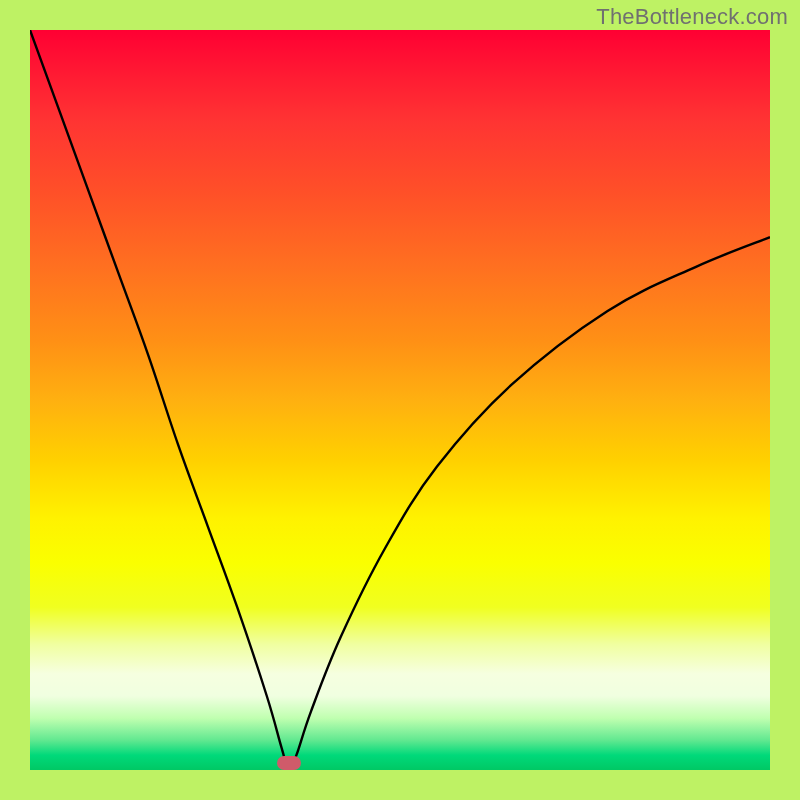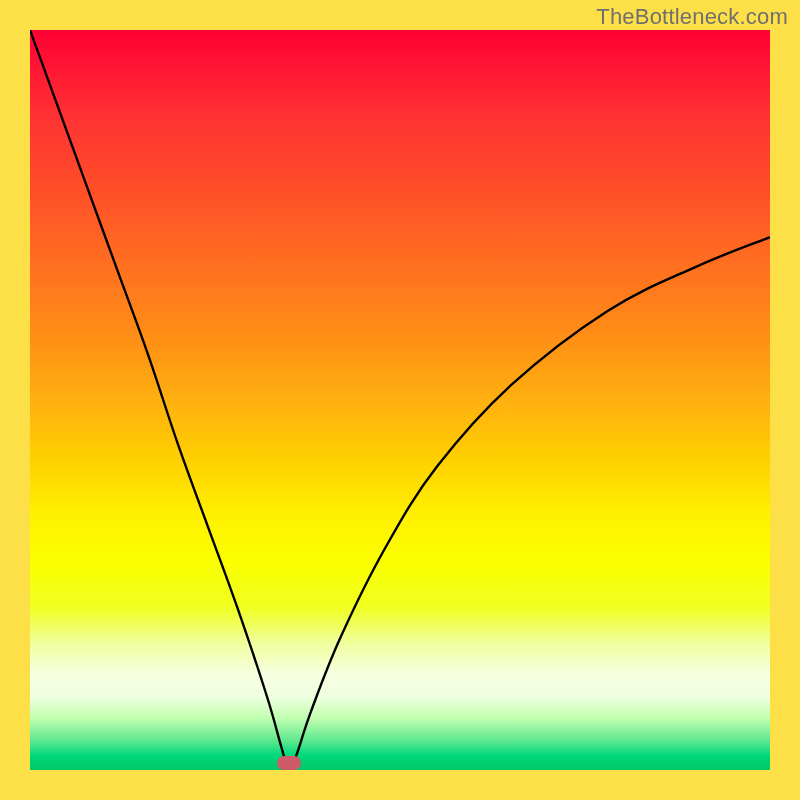--- a/index.html
+++ b/index.html
@@ -7,21 +7,21 @@
     padding: 0;
     width: 800px;
     height: 800px;
     background: #000;
     font-family: Arial, sans-serif;
     overflow: hidden;
   }
   .outer {
     width: 800px;
     height: 800px;
-    background: #fde047;
+    background: #bef264;
     position: relative;
   }
   .attribution {
     position: absolute;
     top: 4px;
     right: 12px;
     color: #707070;
     font-size: 22px;
     font-weight: 500;
     letter-spacing: 0.2px;

